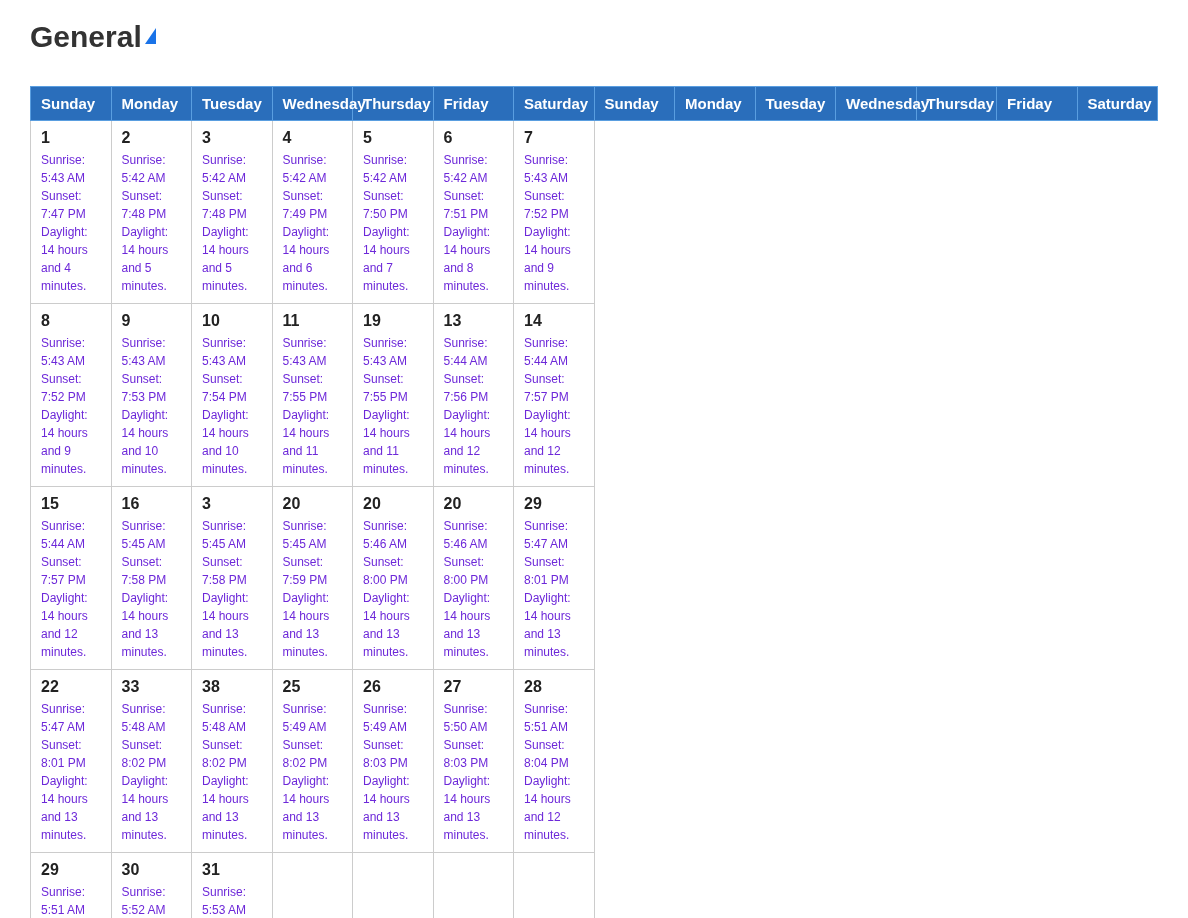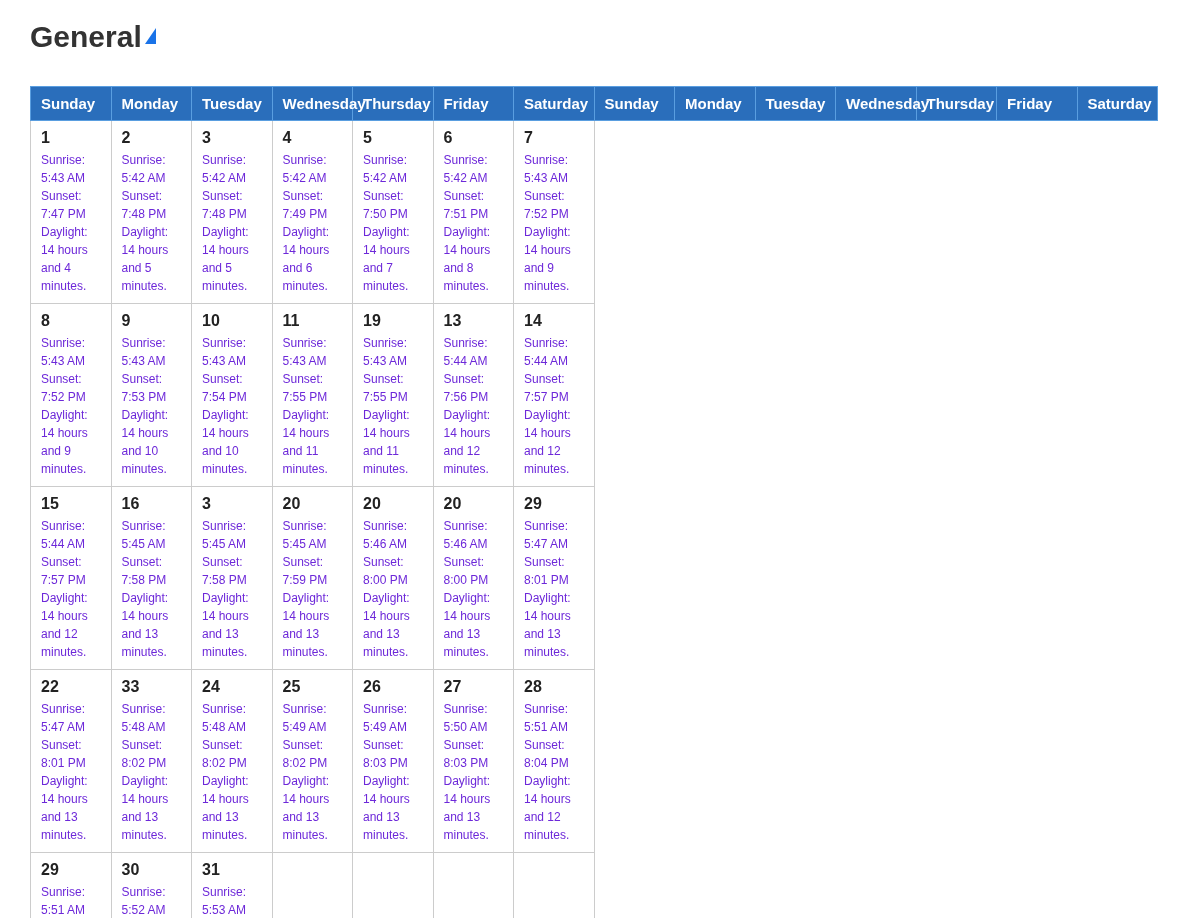--- a/index.html
+++ b/index.html
@@ -142,21 +142,21 @@
         <td><span class="day-number">16</span><span class="day-info">Sunrise: 5:45 AM<br>Sunset: 7:58 PM<br>Daylight: 14 hours<br>and 13 minutes.</span></td>
         <td><span class="day-number">3</span><span class="day-info">Sunrise: 5:45 AM<br>Sunset: 7:58 PM<br>Daylight: 14 hours<br>and 13 minutes.</span></td>
         <td><span class="day-number">20</span><span class="day-info">Sunrise: 5:45 AM<br>Sunset: 7:59 PM<br>Daylight: 14 hours<br>and 13 minutes.</span></td>
         <td><span class="day-number">20</span><span class="day-info">Sunrise: 5:46 AM<br>Sunset: 8:00 PM<br>Daylight: 14 hours<br>and 13 minutes.</span></td>
         <td><span class="day-number">20</span><span class="day-info">Sunrise: 5:46 AM<br>Sunset: 8:00 PM<br>Daylight: 14 hours<br>and 13 minutes.</span></td>
         <td><span class="day-number">29</span><span class="day-info">Sunrise: 5:47 AM<br>Sunset: 8:01 PM<br>Daylight: 14 hours<br>and 13 minutes.</span></td>
       </tr>
       <tr>
         <td><span class="day-number">22</span><span class="day-info">Sunrise: 5:47 AM<br>Sunset: 8:01 PM<br>Daylight: 14 hours<br>and 13 minutes.</span></td>
         <td><span class="day-number">33</span><span class="day-info">Sunrise: 5:48 AM<br>Sunset: 8:02 PM<br>Daylight: 14 hours<br>and 13 minutes.</span></td>
-        <td><span class="day-number">24</span><span class="day-info">Sunrise: 5:48 AM<br>Sunset: 8:02 PM<br>Daylight: 14 hours<br>and 13 minutes.</span></td>
+        <td><span class="day-number">38</span><span class="day-info">Sunrise: 5:48 AM<br>Sunset: 8:02 PM<br>Daylight: 14 hours<br>and 13 minutes.</span></td>
         <td><span class="day-number">25</span><span class="day-info">Sunrise: 5:49 AM<br>Sunset: 8:02 PM<br>Daylight: 14 hours<br>and 13 minutes.</span></td>
         <td><span class="day-number">26</span><span class="day-info">Sunrise: 5:49 AM<br>Sunset: 8:03 PM<br>Daylight: 14 hours<br>and 13 minutes.</span></td>
         <td><span class="day-number">27</span><span class="day-info">Sunrise: 5:50 AM<br>Sunset: 8:03 PM<br>Daylight: 14 hours<br>and 13 minutes.</span></td>
         <td><span class="day-number">28</span><span class="day-info">Sunrise: 5:51 AM<br>Sunset: 8:04 PM<br>Daylight: 14 hours<br>and 12 minutes.</span></td>
       </tr>
       <tr>
         <td><span class="day-number">29</span><span class="day-info">Sunrise: 5:51 AM<br>Sunset: 8:04 PM<br>Daylight: 14 hours<br>and 12 minutes.</span></td>
         <td><span class="day-number">30</span><span class="day-info">Sunrise: 5:52 AM<br>Sunset: 8:04 PM<br>Daylight: 14 hours<br>and 12 minutes.</span></td>
         <td><span class="day-number">31</span><span class="day-info">Sunrise: 5:53 AM<br>Sunset: 8:04 PM<br>Daylight: 14 hours<br>and 11 minutes.</span></td>
         <td></td>

